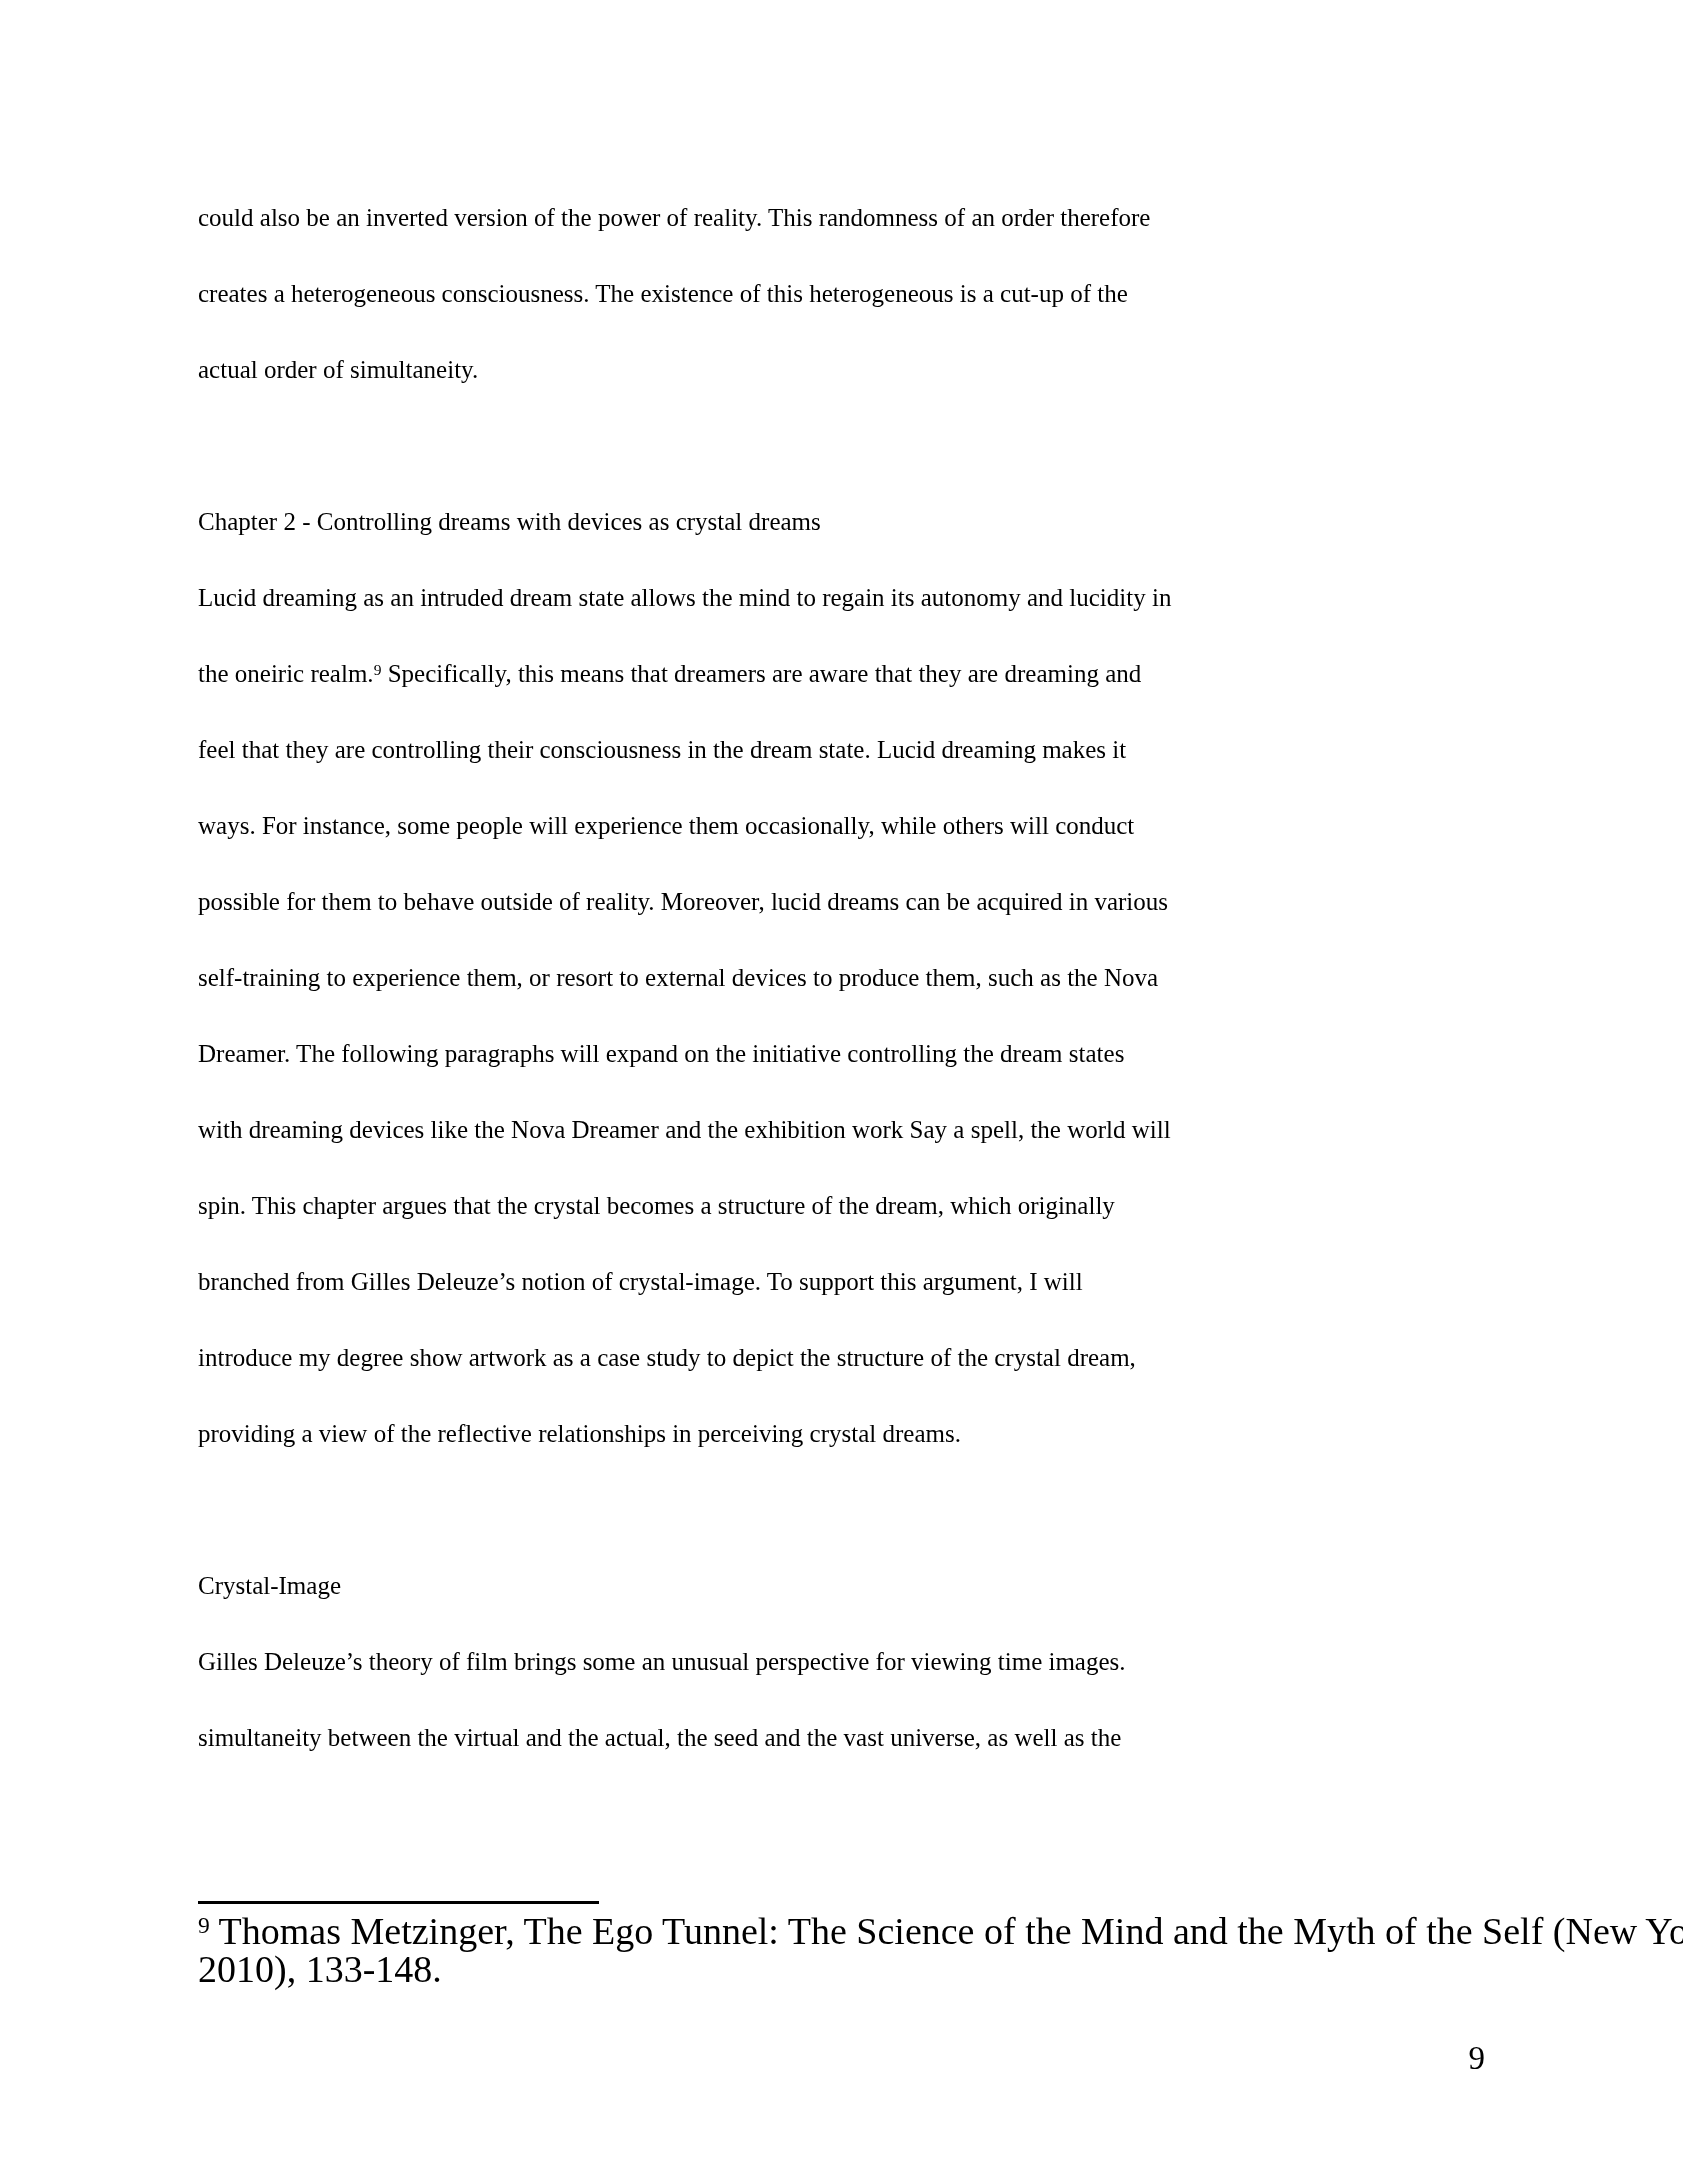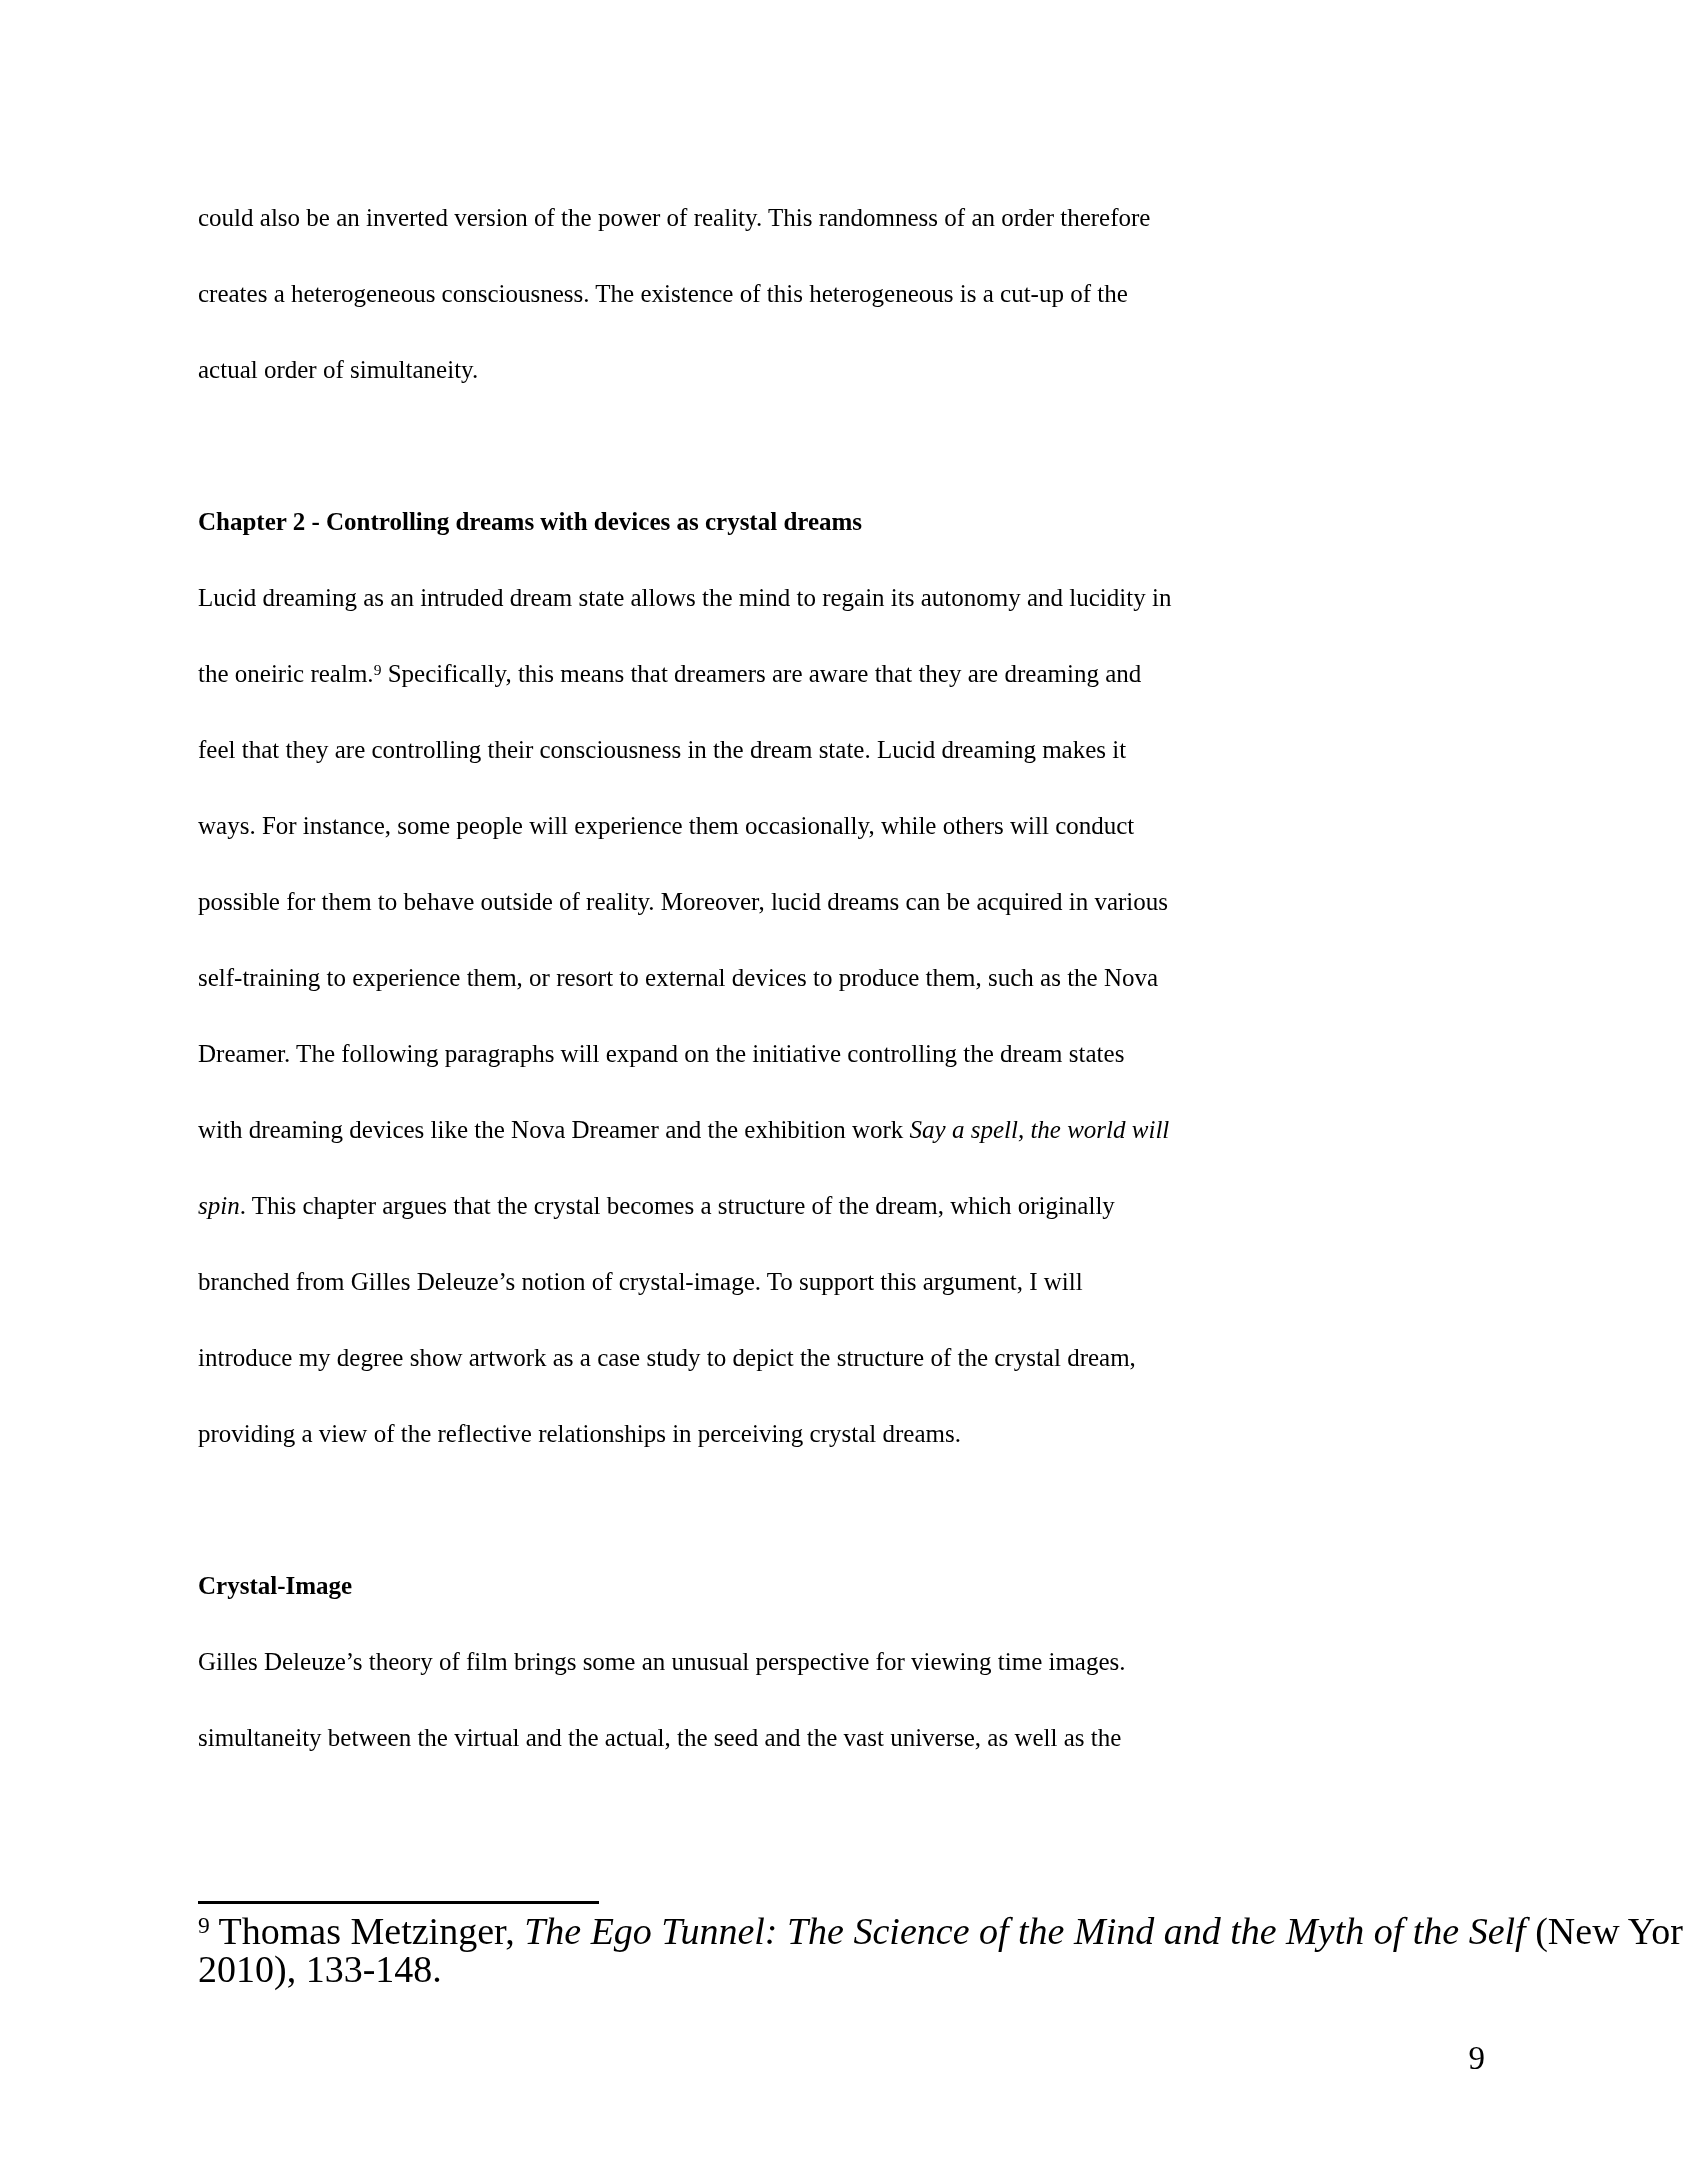--- a/index.html
+++ b/index.html
@@ -14,28 +14,28 @@
   }
   .doc-body {
     position: absolute;
     left: 198px;
     top: 180px;
     width: 1287px;
     font-size: 25px;
     line-height: 76px;
   }
   .heading {
-    font-weight: bold;
+    font-weight: normal;
     margin-top: 76px;
   }
   .line {
     height: 76px;
     white-space: nowrap;
   }
-  .italic { font-style: italic; }
+  .italic { }
   .sup {
     font-size: 0.62em;
     position: relative;
     top: -0.48em;
     line-height: 0;
   }
   .footnote-sep {
     position: absolute;
     left: 198px;
     top: 1901px;

